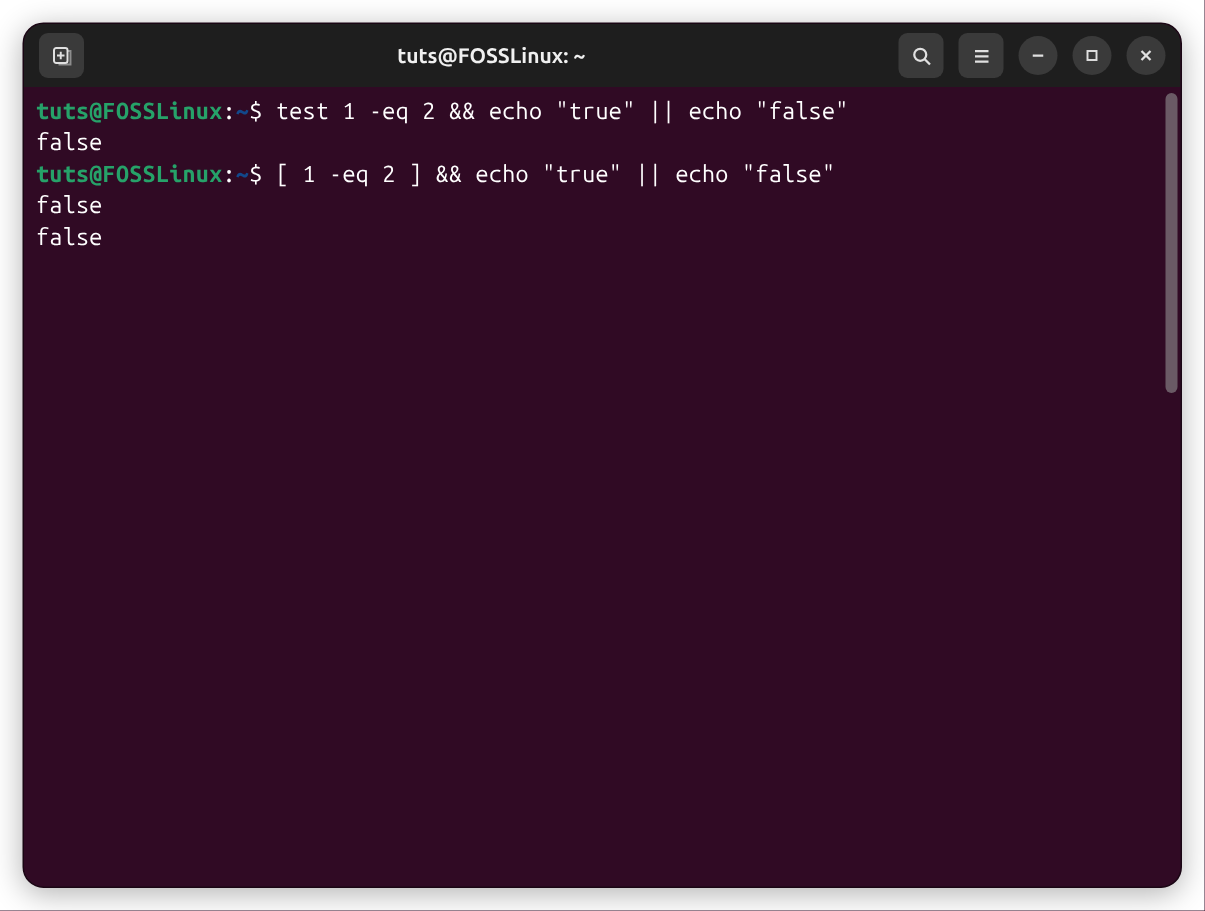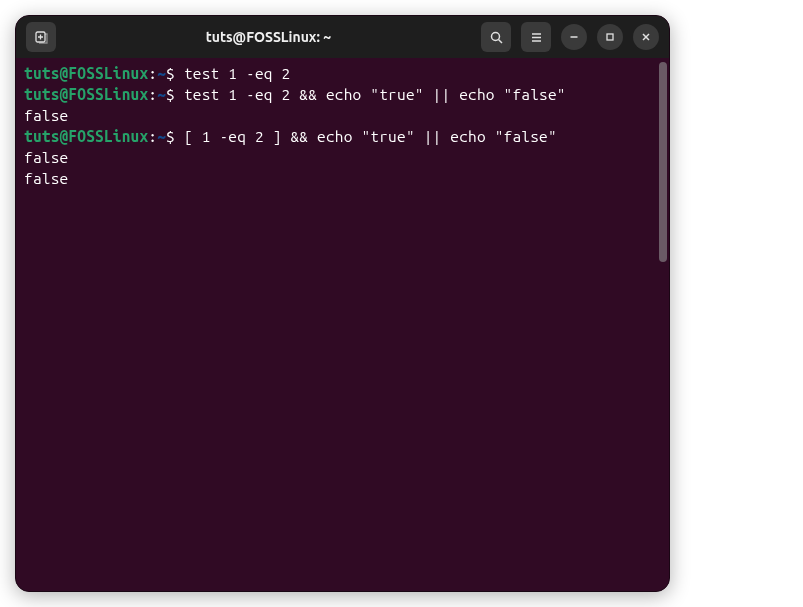--- a/index.html
+++ b/index.html
@@ -6,21 +6,21 @@
       margin: 0;
       padding: 0;
       box-sizing: border-box;
     }
     body {
       background: #ffffff;
       padding: 15px;
       font-family: 'Ubuntu Mono', 'Consolas', monospace;
     }
     .window {
-      width: 655px;
+      width: 773px;
       height: 577px;
       background: #300a24;
       border-radius: 14px;
       overflow: hidden;
       box-shadow: 0 4px 20px rgba(0,0,0,0.3);
       display: flex;
       flex-direction: column;
       border: 1px solid #1a0614;
     }
     .titlebar {
@@ -176,21 +176,20 @@
         <svg width="12" height="12" viewBox="0 0 12 12">
           <line x1="3" y1="3" x2="9" y2="9" stroke="#e0e0e0" stroke-width="1.5"></line>
           <line x1="9" y1="3" x2="3" y2="9" stroke="#e0e0e0" stroke-width="1.5"></line>
         </svg>
       </div>
     </div>
   </div>
   <div class="terminal-body">
     <div class="scrollbar"></div>
     <div id="terminal-lines">
-        <div class="line"><span class="prompt-user">tuts@FOSSLinux</span><span class="prompt-colon">:</span><span class="prompt-path">~</span><span class="prompt-dollar">$ </span><span class="output">test 1 -eq 2</span></div>
         <div class="line"><span class="prompt-user">tuts@FOSSLinux</span><span class="prompt-colon">:</span><span class="prompt-path">~</span><span class="prompt-dollar">$ </span><span class="output">test 1 -eq 2 &amp;&amp; echo "true" || echo "false"</span></div>
         <div class="line"><span class="output">false</span></div>
         <div class="line"><span class="prompt-user">tuts@FOSSLinux</span><span class="prompt-colon">:</span><span class="prompt-path">~</span><span class="prompt-dollar">$ </span><span class="output">[ 1 -eq 2 ] &amp;&amp; echo "true" || echo "false"</span></div>
         <div class="line"><span class="output">false</span></div>
         <div class="line"><span class="output">false</span></div>
       </div>
   </div>
 </div>
 
 </body></html>

